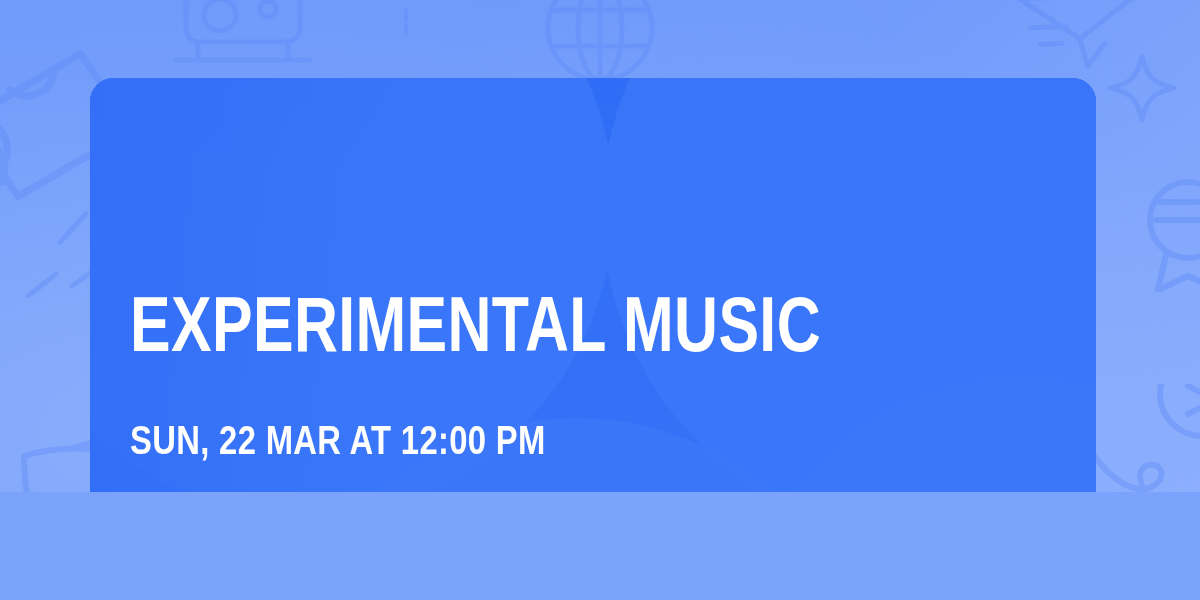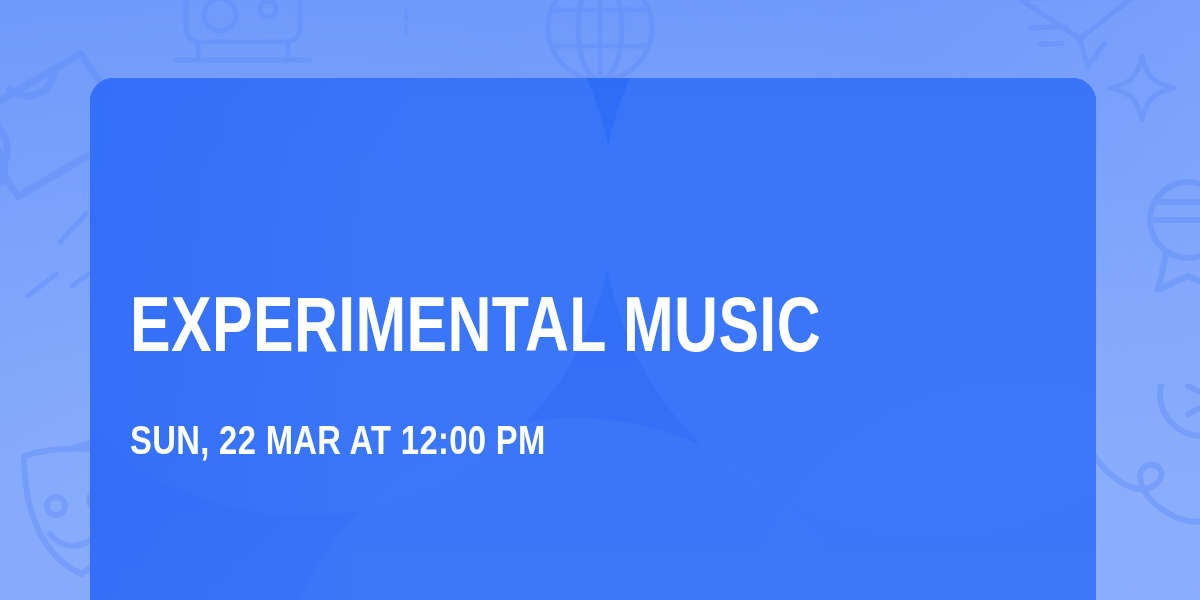--- a/index.html
+++ b/index.html
@@ -11,21 +11,21 @@
     width: 1200px;
     height: 600px;
     overflow: hidden;
     font-family: "Liberation Sans", sans-serif;
     background: #7BA3FC;
   }
 
   .stage {
     position: relative;
     width: 1200px;
-    height: 600px;
+    height: 492px;
     overflow: hidden;
     background: #7BA3FC;
   }
 
   
   .page-bg {
     position: absolute;
     inset: 0;
     background:
       radial-gradient(120% 130% at 18% 88%, #B0C8FD 0%, #9DBCFC 22%, #80A6FB 52%, #6B96FB 78%, #6791FA 100%);

